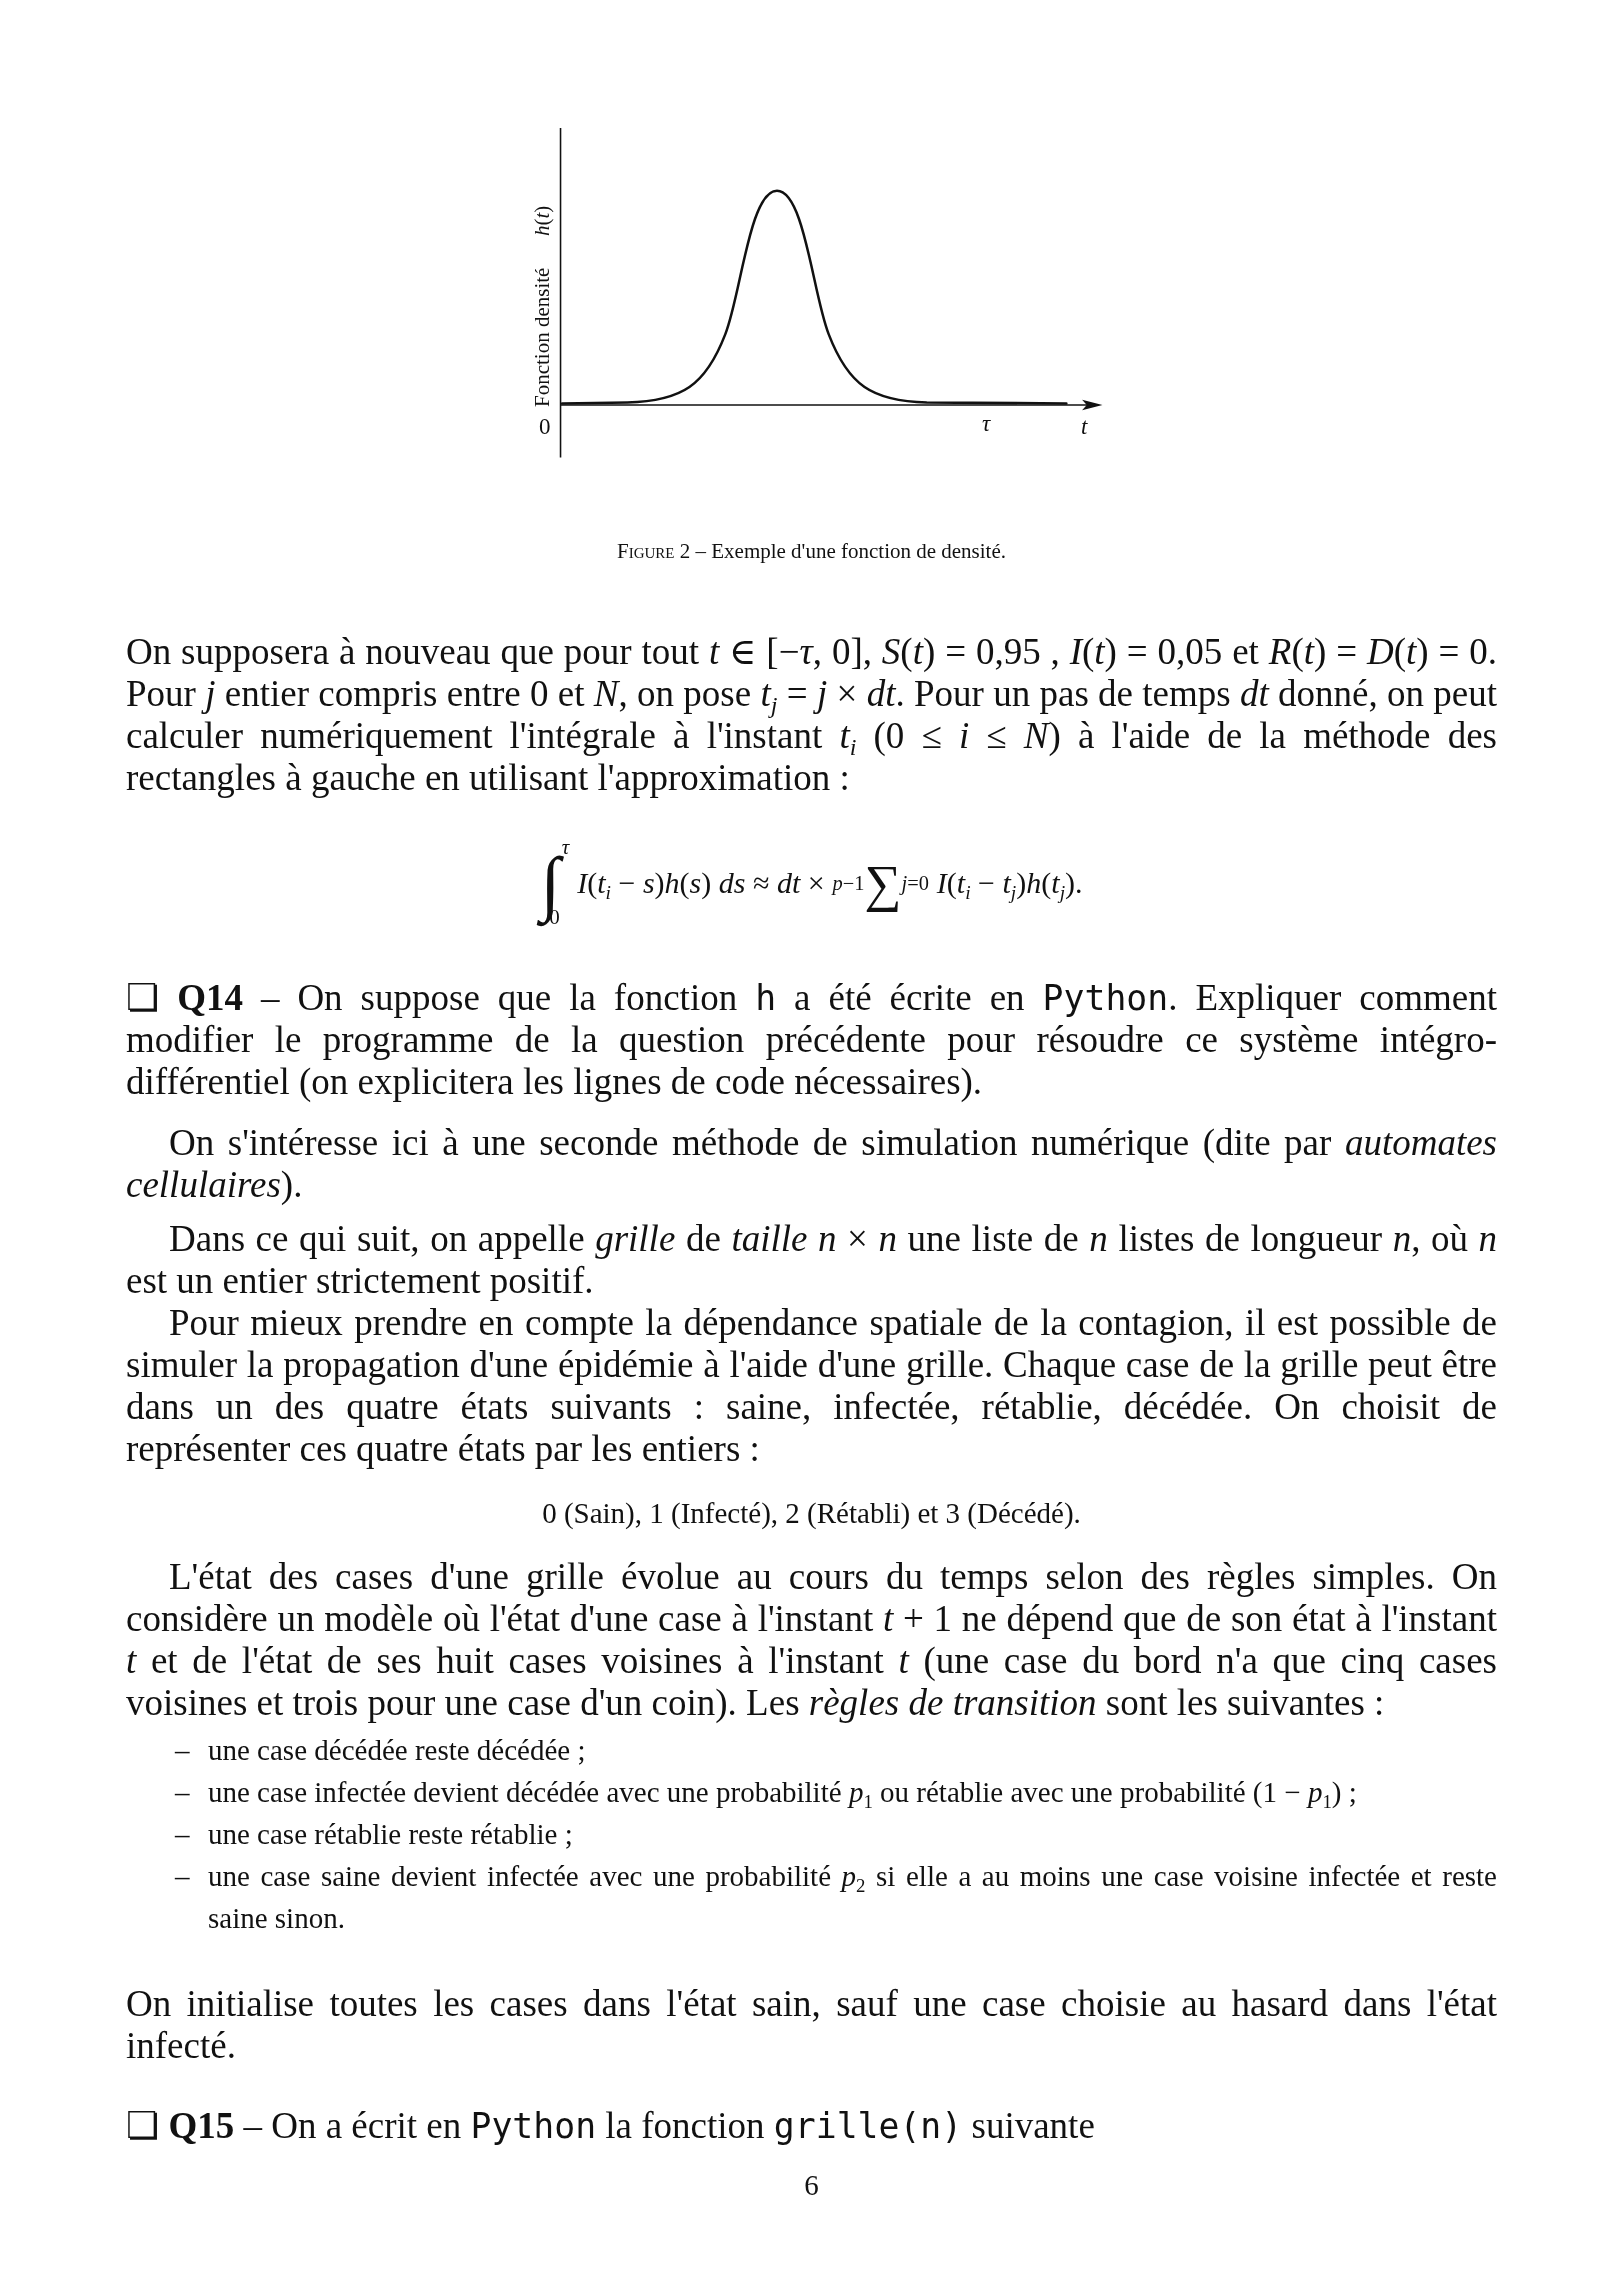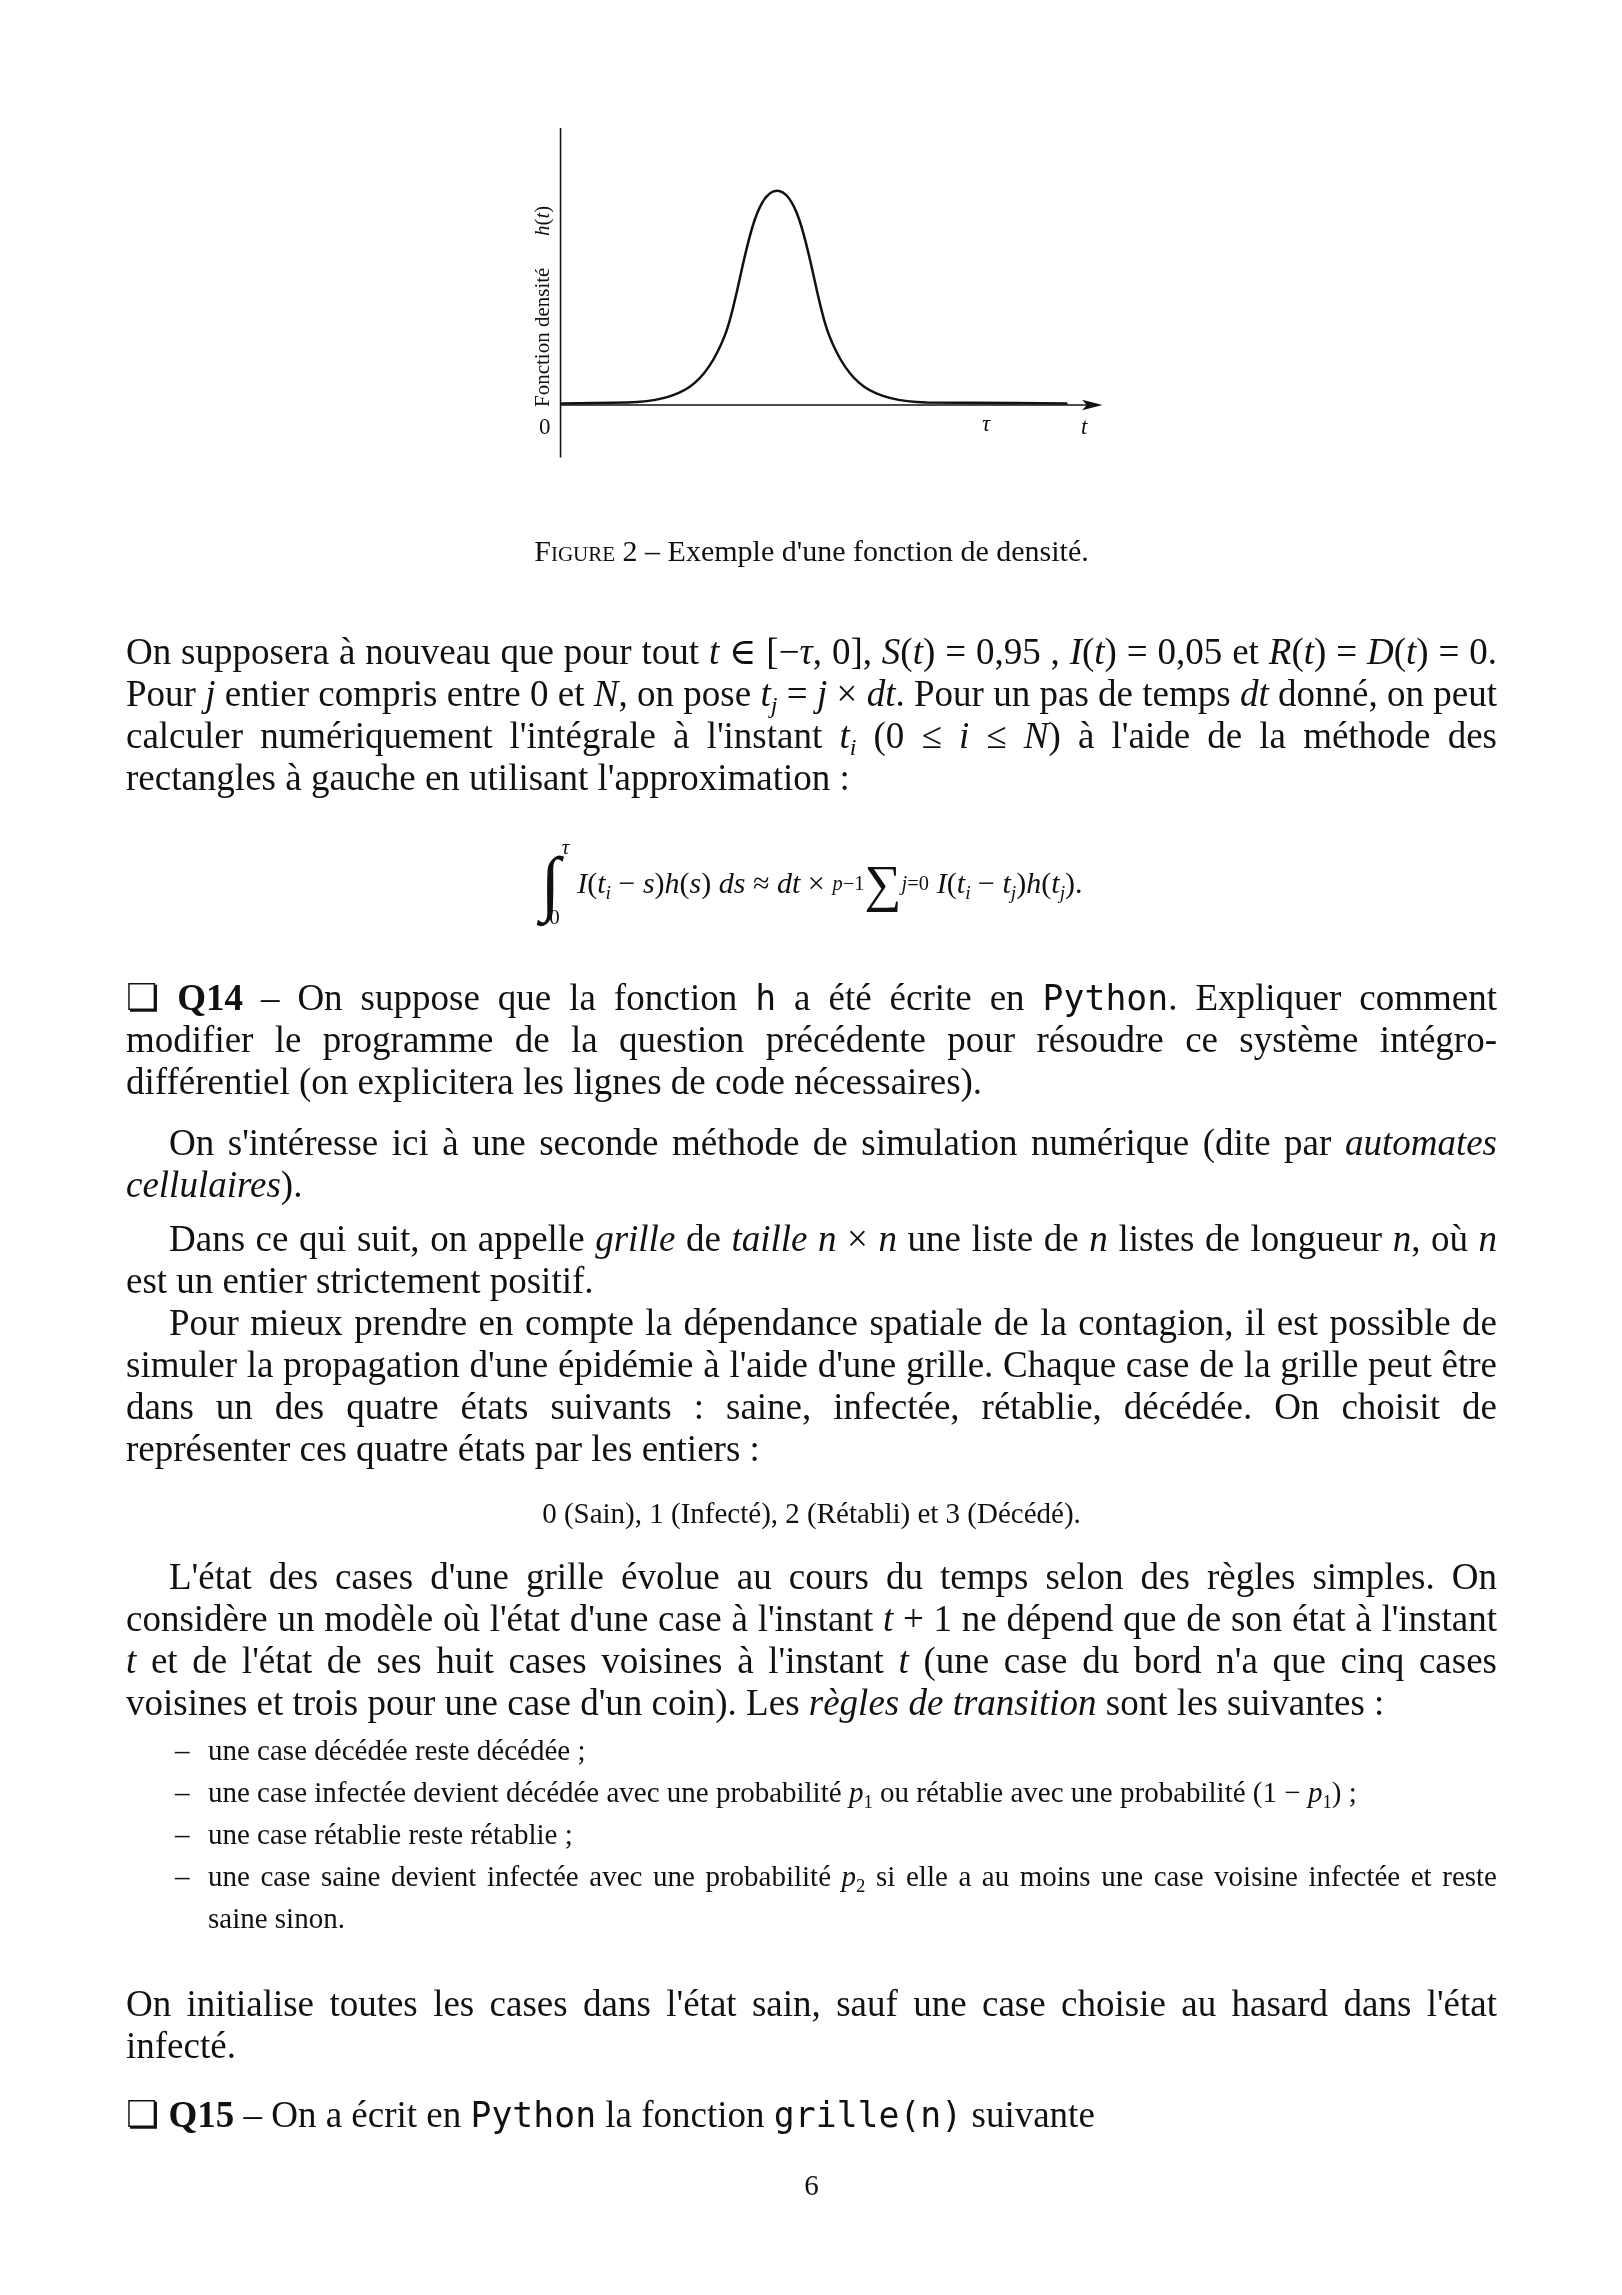--- a/index.html
+++ b/index.html
@@ -34,37 +34,37 @@
     left: 12.6px;
     top: 293px;
     transform-origin: 0 0;
     transform: rotate(-90deg);
     font-size: 21px;
     white-space: pre;
   }
   .caption {
     margin-top: 67px;
     text-align: center;
-    font-size: 30px;
+    font-size: 21px;
     line-height: 42px;
   }
 
   
   .body-par {
     margin: 0;
     font-size: 37px;
     line-height: 42px;
     text-align: justify;
     text-indent: 43px;
   }
   .noindent { text-indent: 0; margin-top: 44px; }
   .mt-p1 { margin-top: 59px; }
   .mt-p2 { margin-top: 19px; }
   .mt-p3 { margin-top: 12.6px; }
-  .mt-q15 { margin-top: 27px; }
+  .mt-q15 { margin-top: 38px; }
 
   .section-heading {
     margin: 39px 0 0 0;
     font-size: 31px;
     line-height: 36px;
     font-weight: 700;
   }
 
   .states-line {
     margin: 22px 0;

